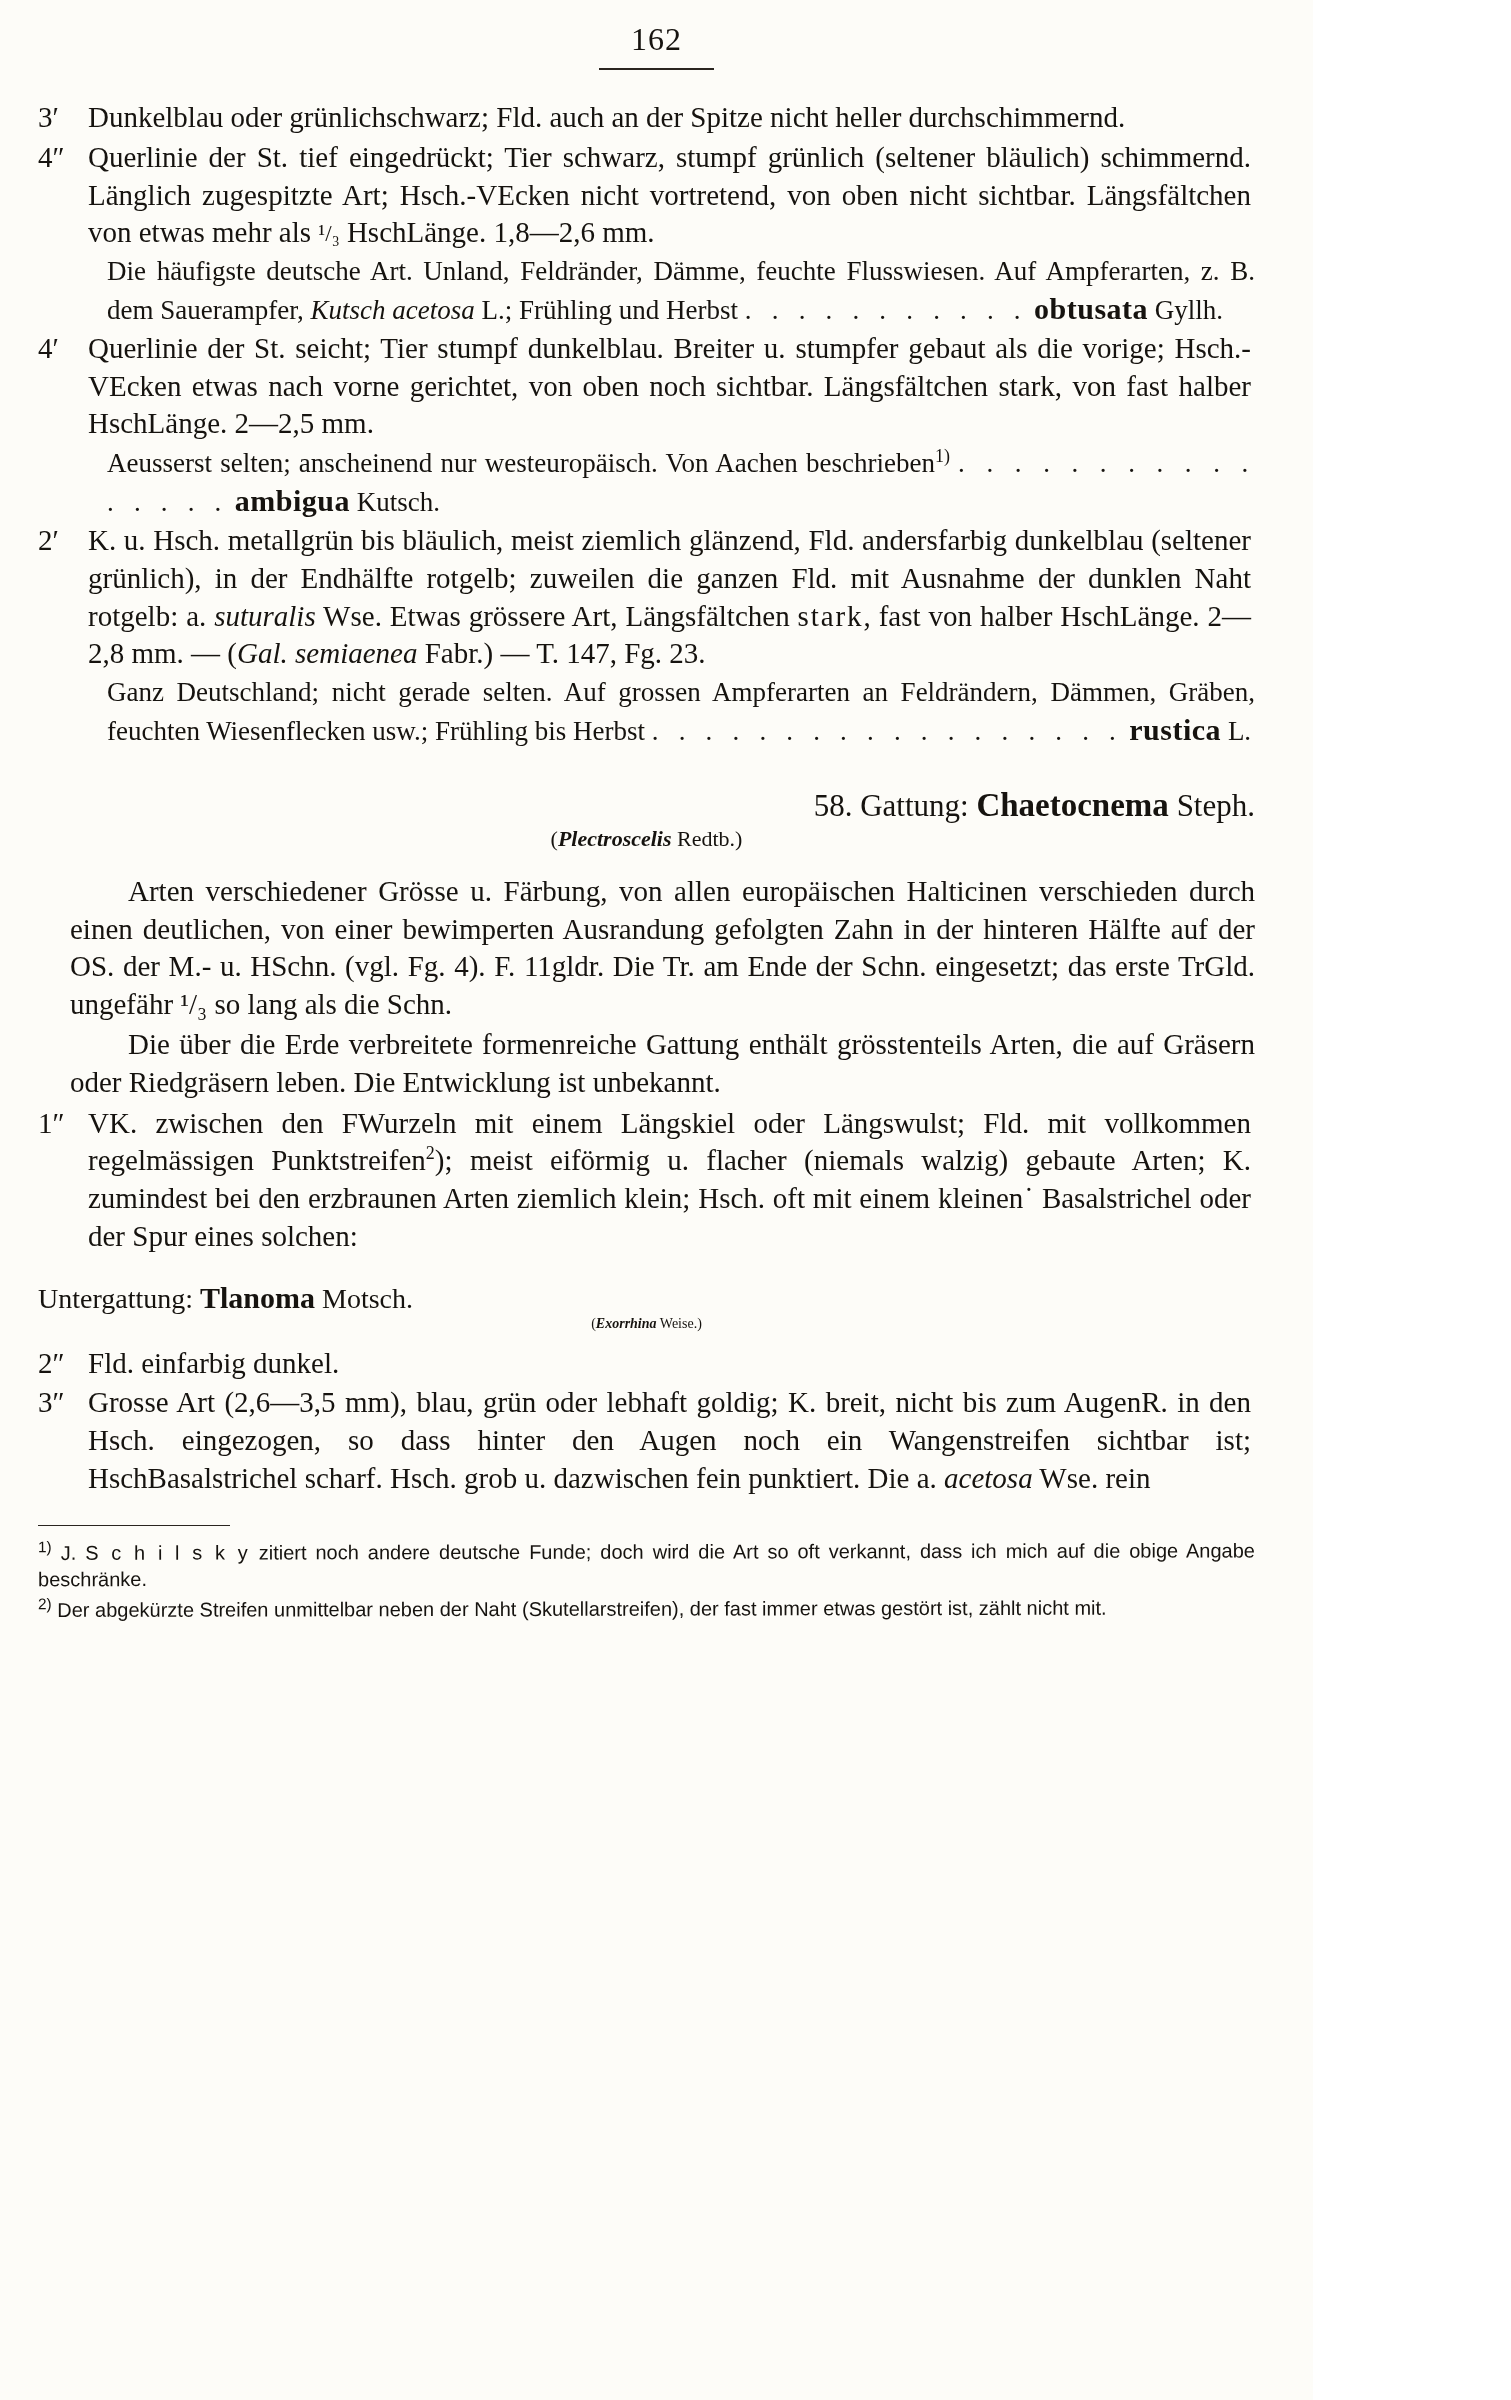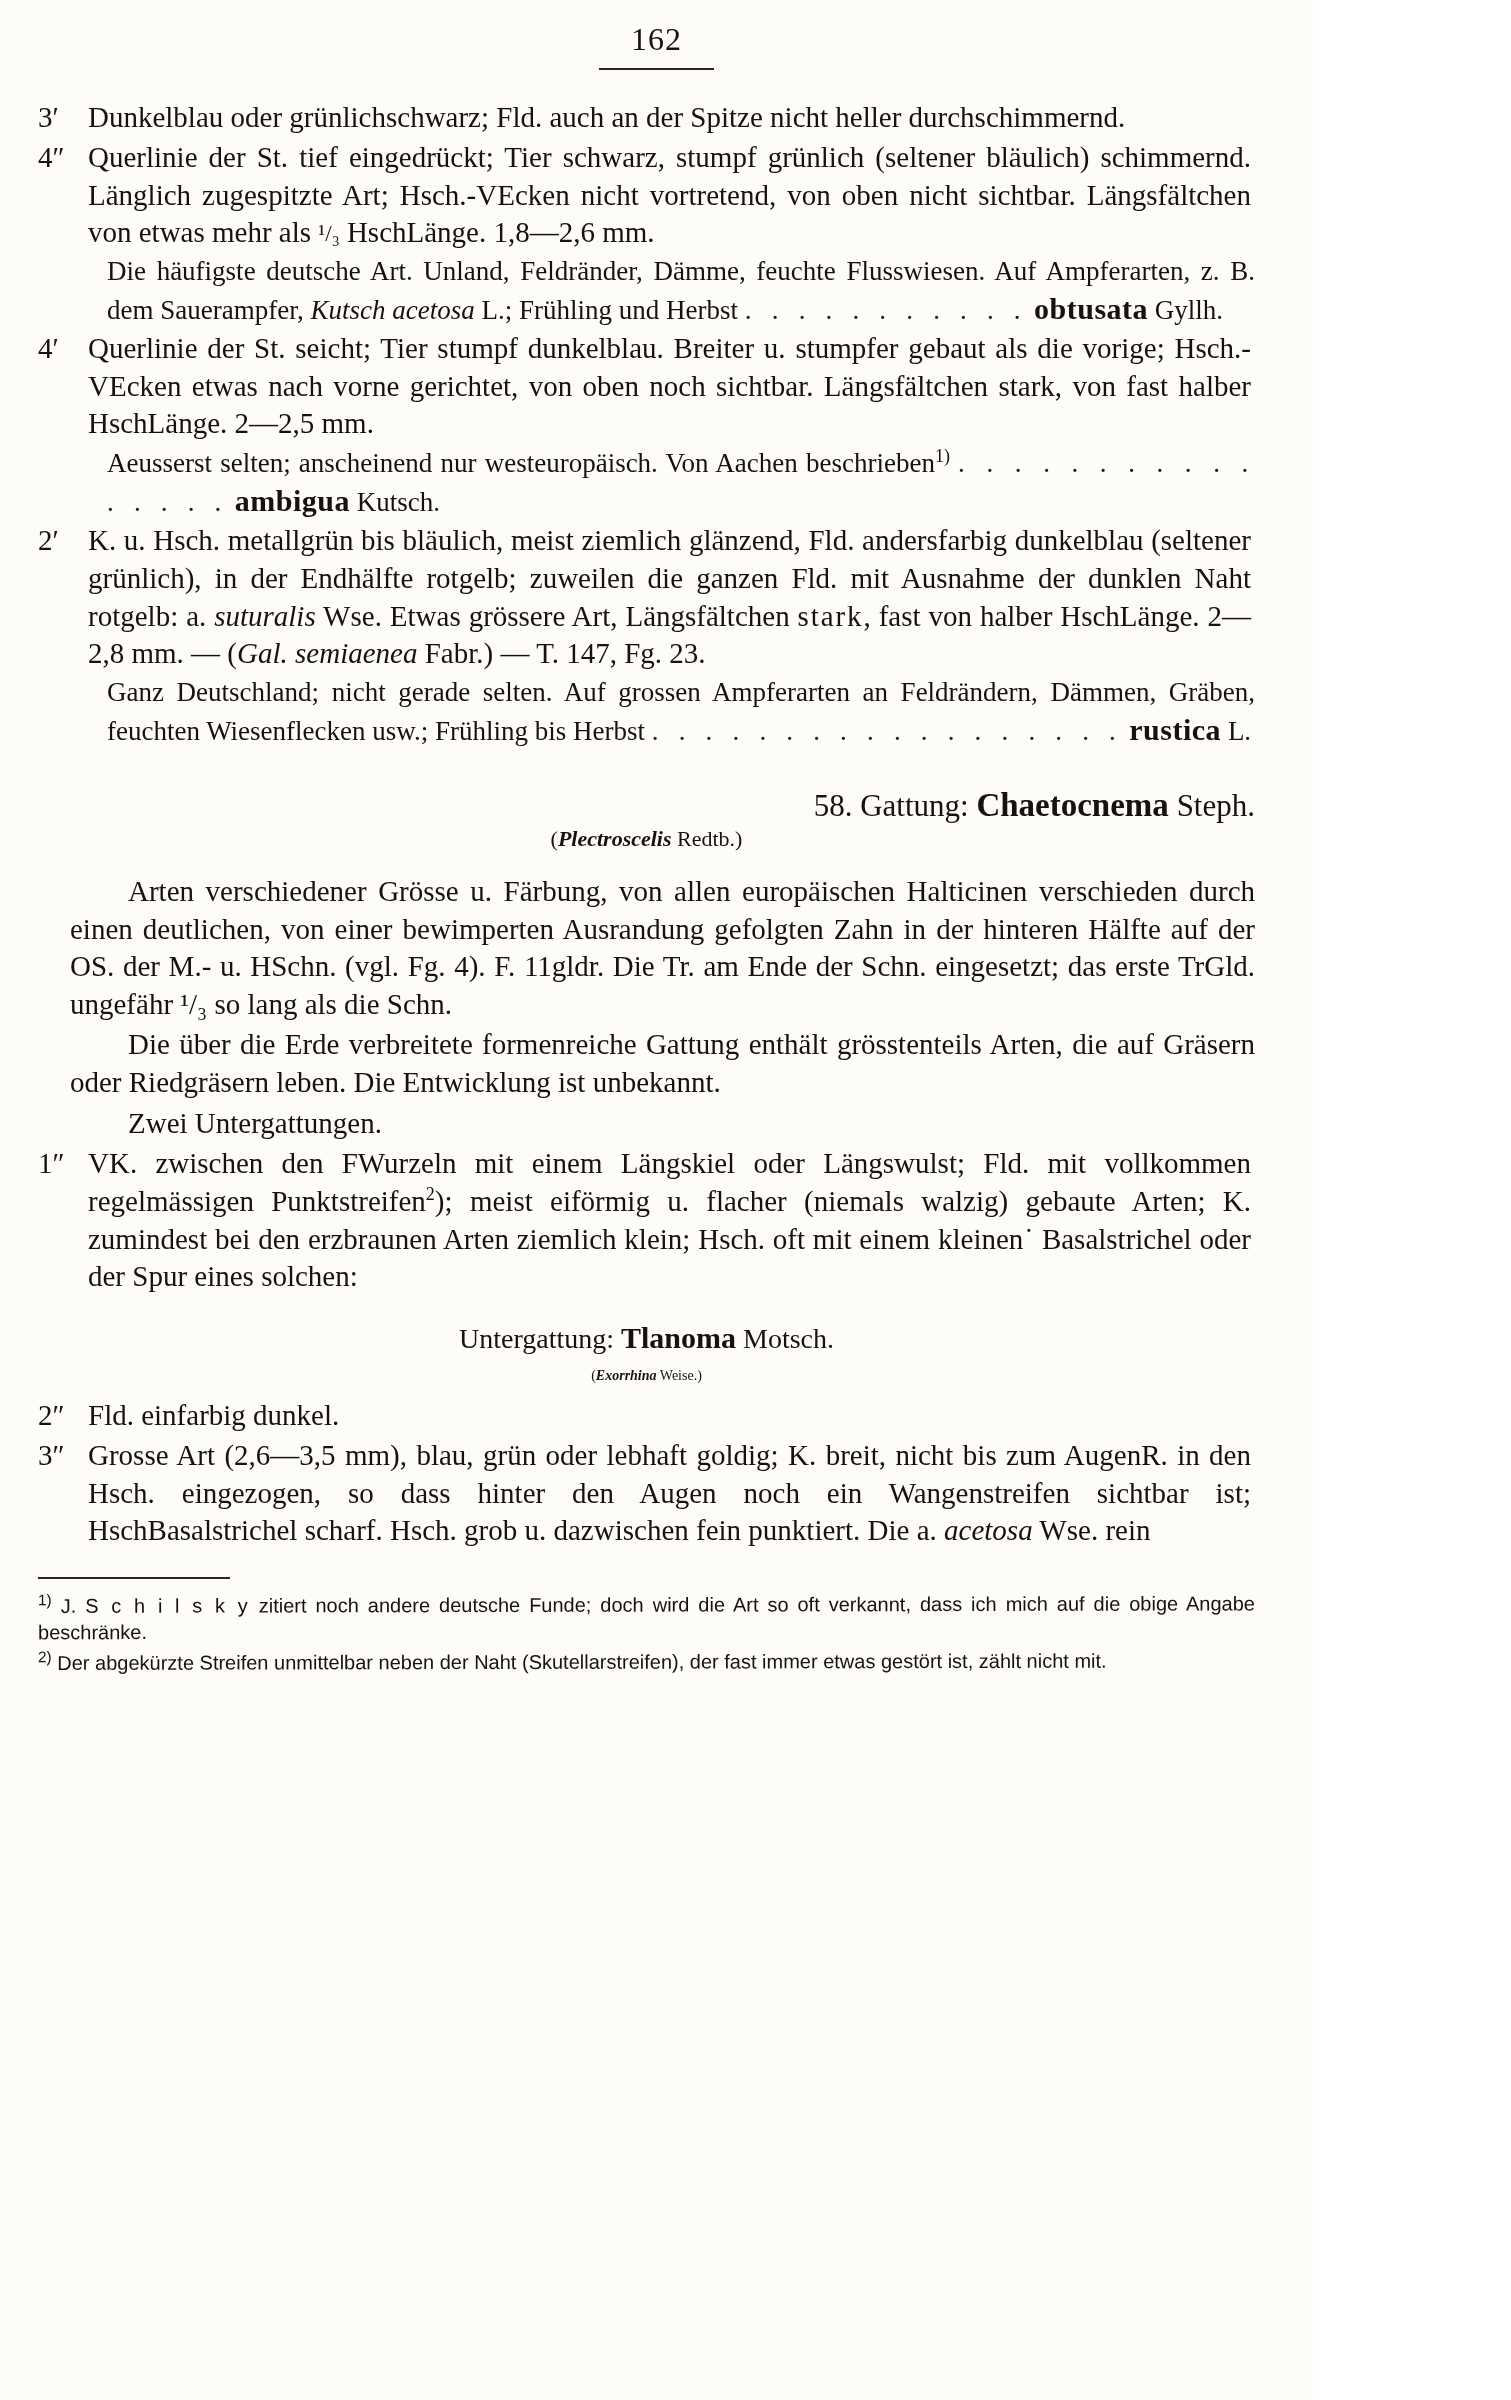--- a/index.html
+++ b/index.html
@@ -100,24 +100,23 @@
   .para {
     font-size: 29px;
     line-height: 1.30;
     text-align: justify;
     margin-bottom: 2.9px;
     margin-left: 32px;
   }
   .para.first { text-indent: 58px; }
 
   .subgenus-heading {
-    text-align: center;
     font-size: 28px;
     margin-top: 25px;
-    margin-bottom: 13px;
+    margin-bottom: 1px;
   }
   .subgenus-heading .sname {
     font-weight: bold;
     font-size: 30px;
   }
   .subgenus-sub {
     text-align: center;
     font-size: 14px;
     margin-bottom: 13.4px;
   }
@@ -197,21 +196,20 @@
       <span class="gname">Chaetocnema</span>
       <span>Steph.</span>
     </div>
     <div class="genus-sub">
       (<span class="it bold">Plectroscelis</span>
       <span>Redtb.</span>)
     </div>
 
     <div class="para first">Arten verschiedener Grösse u. Färbung, von allen europäischen Halticinen verschieden durch einen deutlichen, von einer bewimperten Ausrandung gefolgten Zahn in der hinteren Hälfte auf der OS. der M.- u. HSchn. (vgl. Fg. 4). F. 11gldr. Die Tr. am Ende der Schn. eingesetzt; das erste TrGld. ungefähr ¹/₃ so lang als die Schn.</div>
     <div class="para first">Die über die Erde verbreitete formenreiche Gattung enthält grösstenteils Arten, die auf Gräsern oder Riedgräsern leben. Die Entwicklung ist unbekannt.</div>
-    <div class="para first">Zwei Untergattungen.</div>
 
     <div class="block">
       <span class="lead">1″</span><span class="lead-body">VK. zwischen den FWurzeln mit einem Längskiel oder Längswulst; Fld. mit vollkommen regelmässigen Punktstreifen<sup>2</sup>); meist eiförmig u. flacher (niemals walzig) gebaute Arten; K. zumindest bei den erzbraunen Arten ziemlich klein; Hsch. oft mit einem kleinen˙ Basalstrichel oder der Spur eines solchen:</span>
     </div>
 
     <div class="subgenus-heading">
       <span>Untergattung:</span>
       <span class="sname">Tlanoma</span>
       <span>Motsch.</span>
     </div>

